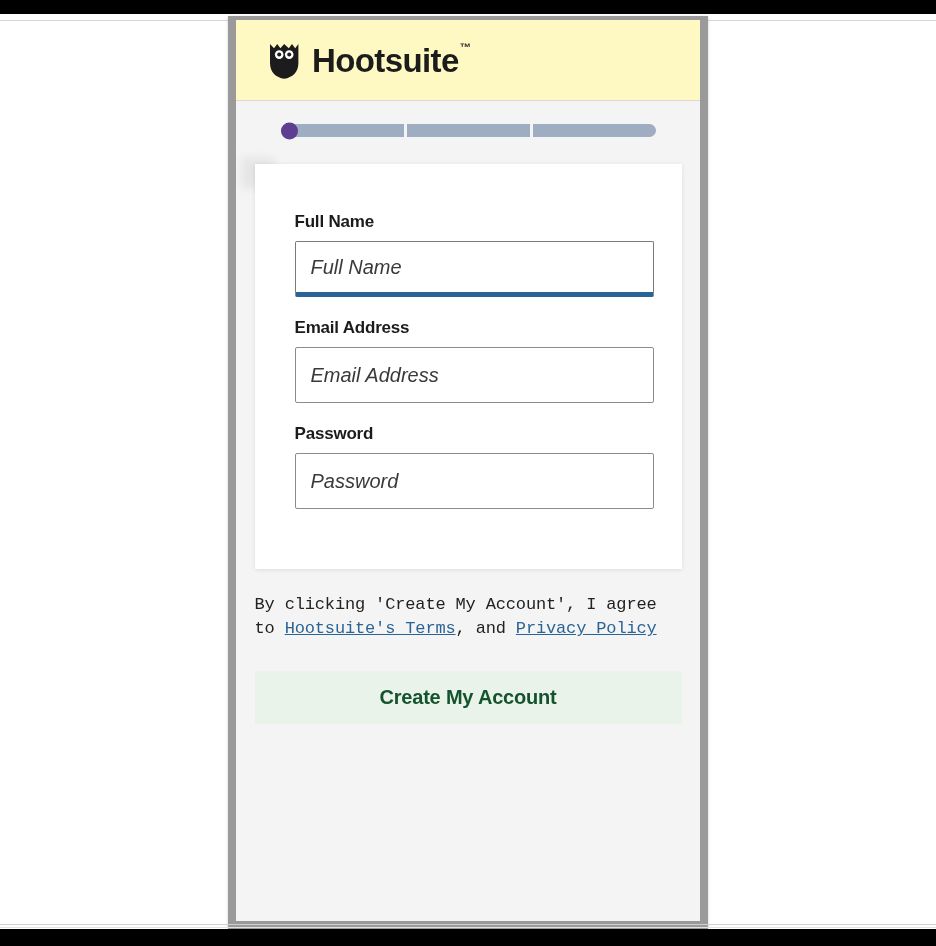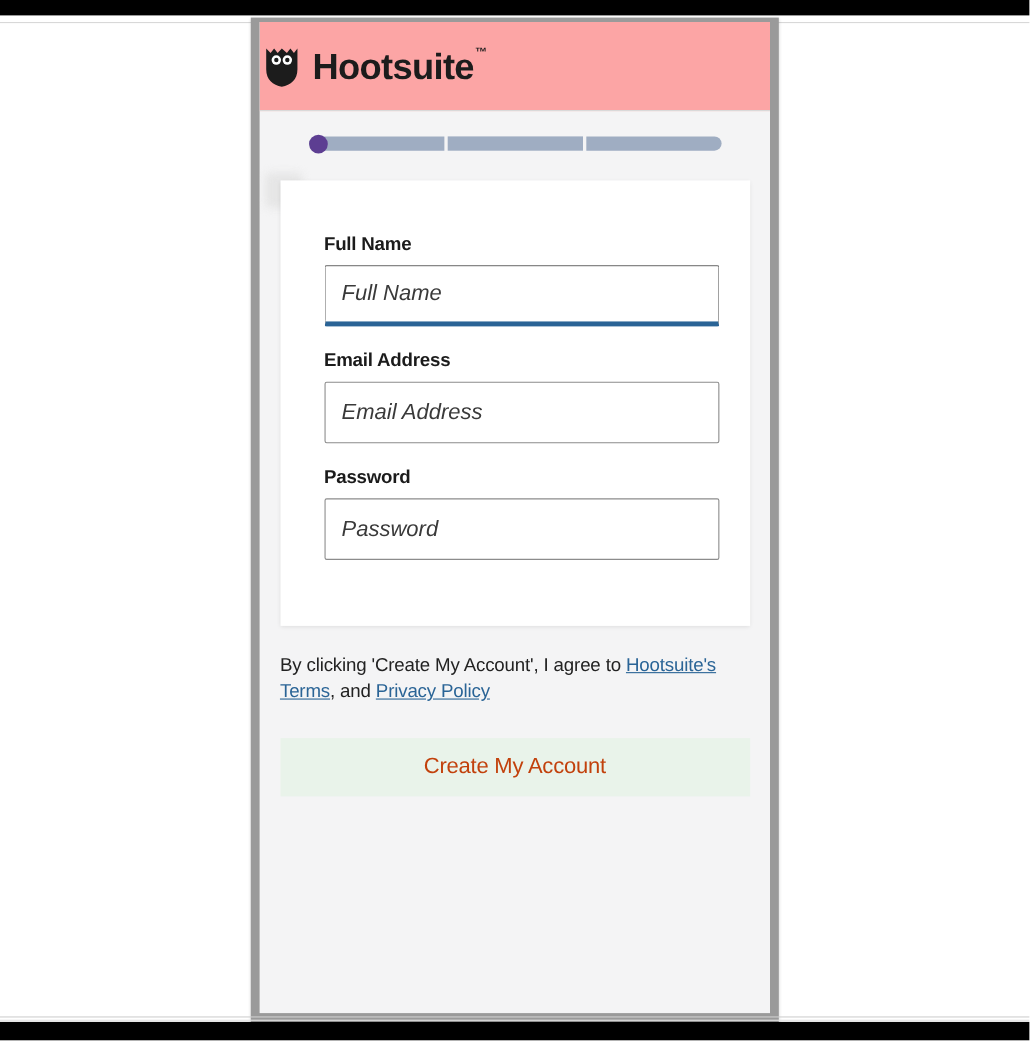--- a/index.html
+++ b/index.html
@@ -63,25 +63,25 @@
     position: relative;
     width: 100%;
     height: 100%;
     background: #f4f4f5;
     overflow: hidden;
   }
 
   
   .app-header {
     height: 81px;
-    background: #fca5a5;
+    background: #fef9c3;
     border-bottom: 1px solid #d9d9d9;
     display: flex;
     align-items: center;
-    padding-left: 4px;
+    padding-left: 32px;
     box-sizing: border-box;
   }
   .logo-wrap {
     display: flex;
     align-items: center;
     gap: 10px;
   }
   .owl-icon {
     width: 34px;
     height: 38px;
@@ -207,38 +207,39 @@
   }
 
   
   .terms {
     width: 427px;
     margin: 24px auto 0 auto;
     font-size: 17px;
     line-height: 1.42;
     color: #222222;
     letter-spacing: -0.15px;
+    font-family: Liberation Mono, monospace;
   }
   .terms a {
     color: #2a6496;
     text-decoration: underline;
   }
 
   
   .submit-btn {
     display: block;
     width: 427px;
     margin: 30px auto 0 auto;
     height: 53px;
     background: #e9f3ea;
     border: none;
-    color: #c2410c;
+    color: #14532d;
     font-family: "Liberation Sans", sans-serif;
     font-size: 20px;
-    font-weight: normal;
+    font-weight: bold;
     letter-spacing: -0.2px;
     cursor: default;
   }
 </style>
 </head>
 <body>
 
 <div class="bar-top"></div>
 <div class="hairline-top"></div>
 

